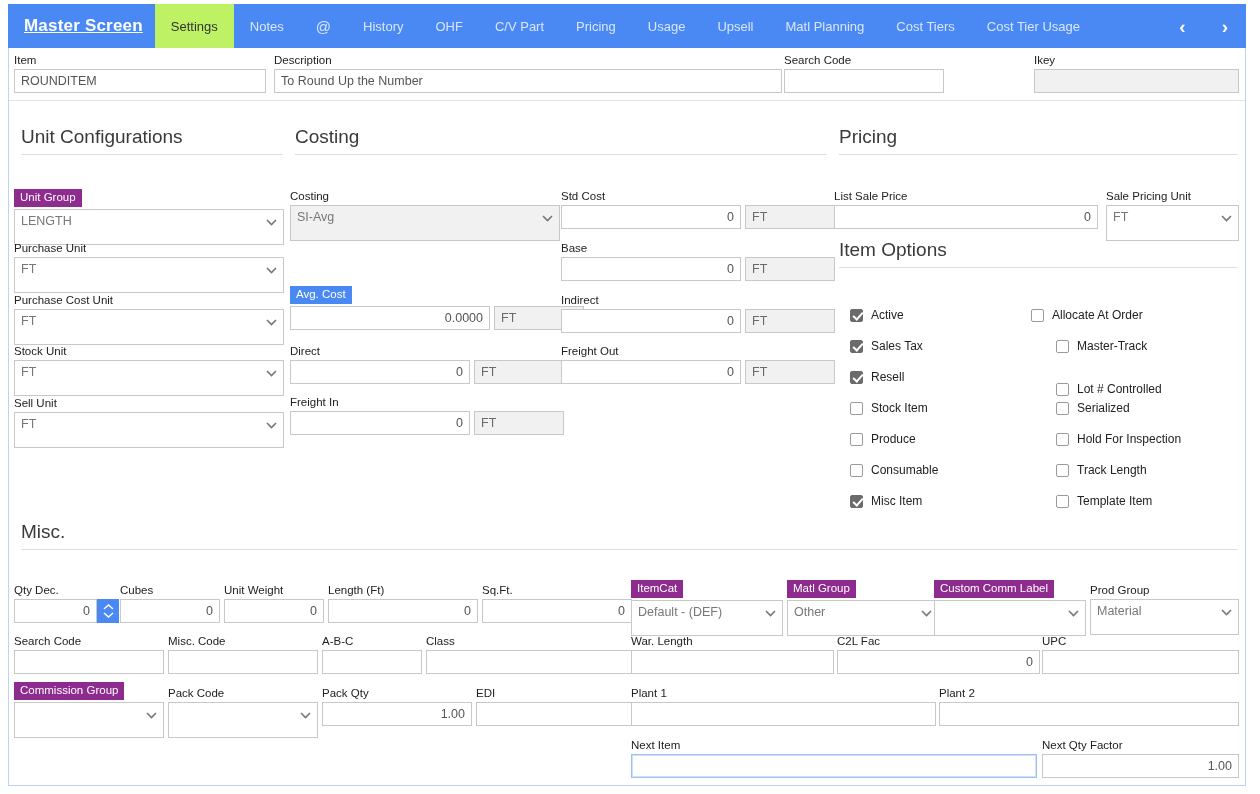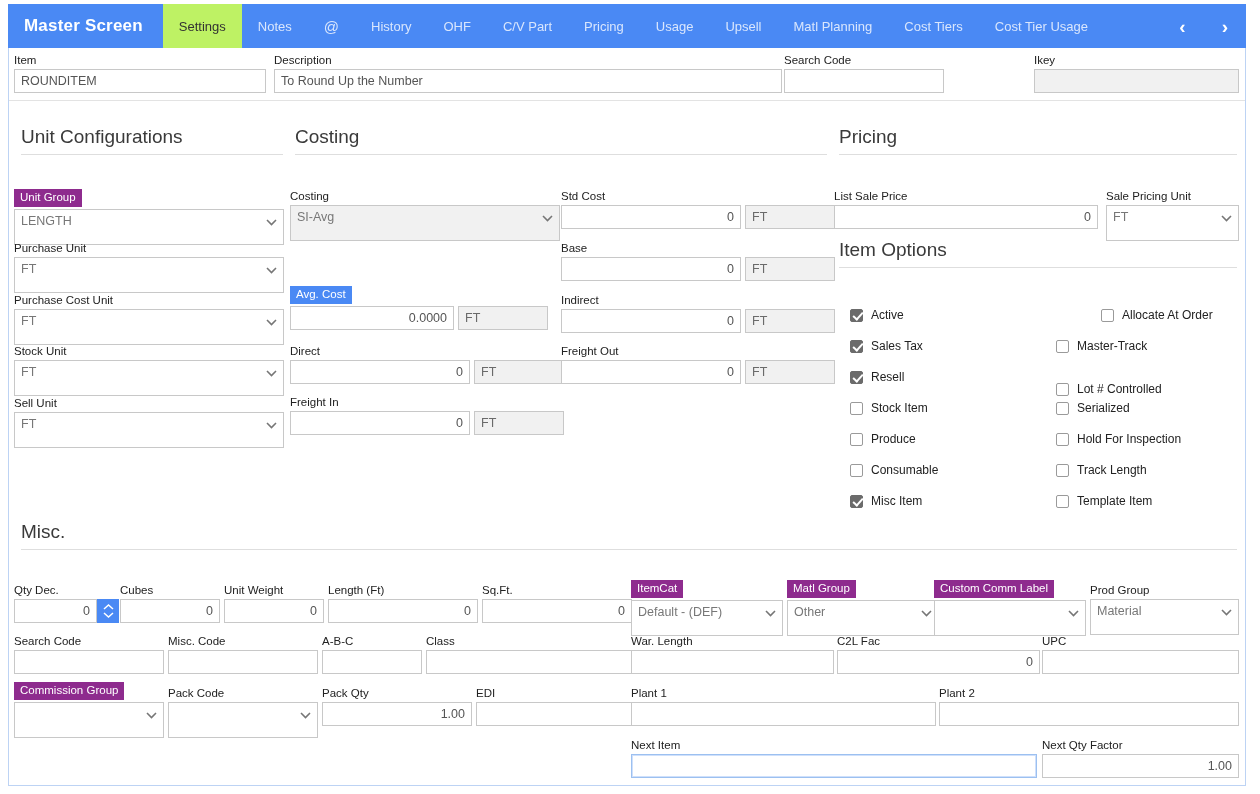--- a/index.html
+++ b/index.html
@@ -15,24 +15,25 @@
 
   
   .tabbar{
     position:absolute;left:8px;top:4px;width:1238px;height:44px;
     background:#4a89f4;
     display:flex;align-items:stretch;
     box-sizing:border-box;
   }
   .brand{
     display:flex;align-items:center;
-    padding:0 20px 0 16px;
+    padding:0 12px 0 16px;
     color:#fff;font-size:17px;font-weight:bold;
     letter-spacing:.2px;
     white-space:nowrap;
+    text-decoration:underline;
   }
   .tab{
     display:flex;align-items:center;justify-content:center;
     padding:0 16px;
     color:#d9e6fd;
     font-size:13px;
     white-space:nowrap;
     cursor:pointer;
   }
   .tab.active{
@@ -290,21 +291,21 @@
             <svg width="11" height="7" viewBox="0 0 11 7">
               <path d="M1 1l4.5 4.5L10 1" stroke="#767676" stroke-width="1.6" fill="none"></path>
             </svg>
           </span>
       </div>
     </div>
 
     <div class="fld" style="left:281px;top:238px;">
       <span class="badge blue">Avg. Cost</span>
       <div style="display:flex;">
-        <div class="inp num" style="width:164px;">0.0000</div>
+        <div class="inp num" style="width:200px;">0.0000</div>
         <div class="inp ro" style="width:90px;margin-left:4px;">FT</div>
       </div>
     </div>
 
     <div class="fld" style="left:281px;top:296px;">
       <span class="lbl">Direct</span>
       <div style="display:flex;">
         <div class="inp num" style="width:180px;">0</div>
         <div class="inp ro" style="width:90px;margin-left:4px;">FT</div>
       </div>
@@ -394,21 +395,21 @@
     </div>
     <div class="cbrow" style="left:841px;top:415px;">
       <span class="cb"></span>
       <span class="cbtxt">Consumable</span>
     </div>
     <div class="cbrow" style="left:841px;top:446px;">
       <span class="cb on"></span>
       <span class="cbtxt">Misc Item</span>
     </div>
 
-    <div class="cbrow" style="left:1092px;top:260px;">
+    <div class="cbrow" style="left:1022px;top:260px;">
       <span class="cb"></span>
       <span class="cbtxt">Allocate At Order</span>
     </div>
     <div class="cbrow" style="left:1047px;top:291px;">
       <span class="cb"></span>
       <span class="cbtxt">Master-Track</span>
     </div>
     <div class="cbrow" style="left:1047px;top:334px;">
       <span class="cb"></span>
       <span class="cbtxt">Lot # Controlled</span>

